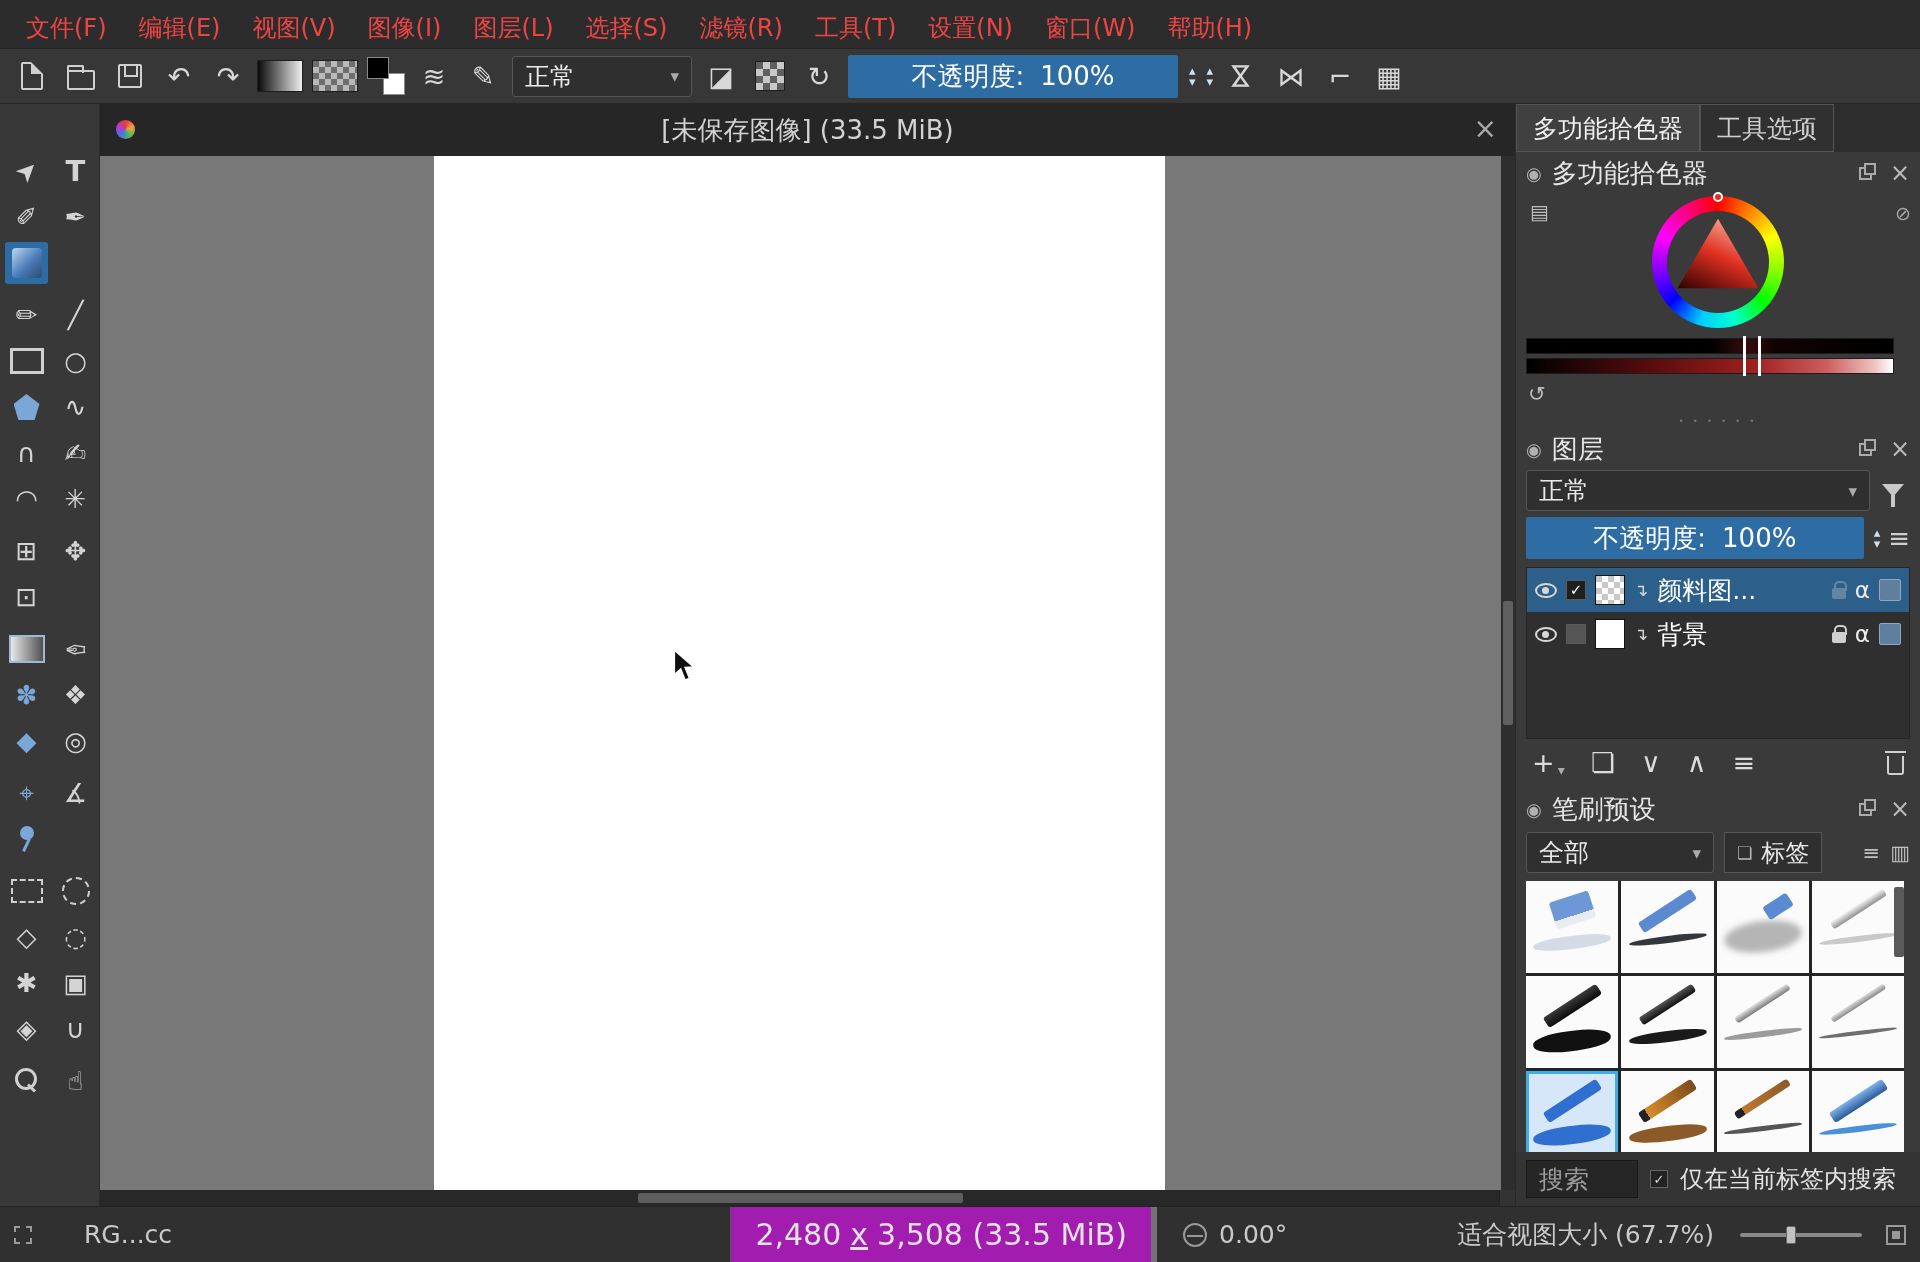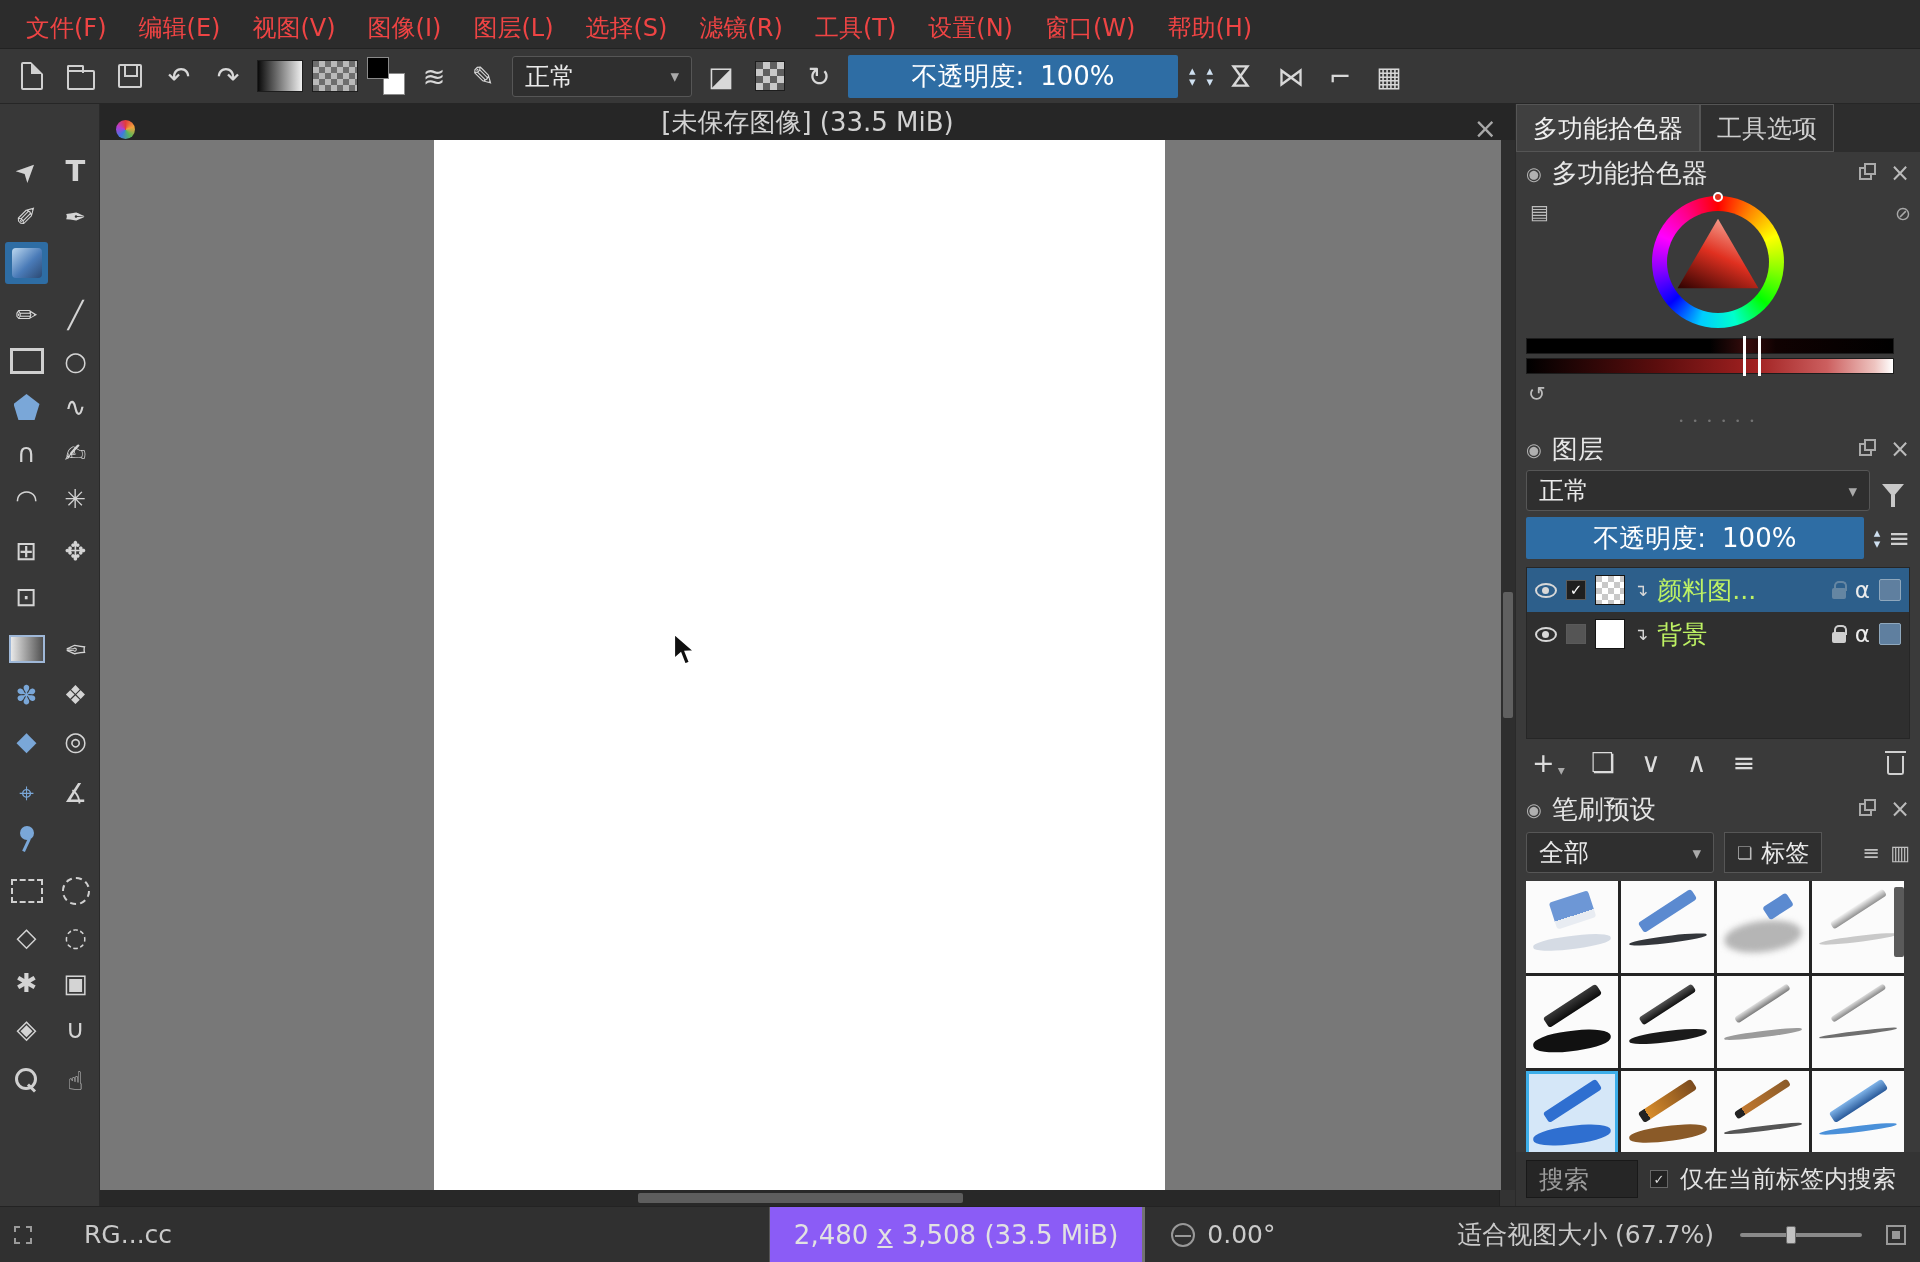--- a/index.html
+++ b/index.html
@@ -54,21 +54,21 @@
   .icon-pent::after { content:""; width:26px; height:26px; background:#7aa7d8; clip-path:polygon(50% 0,100% 38%,81% 100%,19% 100%,0 38%); }
   .icon-dashrect::after { content:""; width:28px; height:20px; border:2px dashed #d0d0d0; }
   .icon-dashcirc::after { content:""; width:24px; height:24px; border:2px dashed #d0d0d0; border-radius:50%; }
   .icon-pin::before { content:""; width:14px; height:14px; background:#7aa7d8; border-radius:50%; position:absolute; top:8px; left:15px; }
   .icon-pin::after { content:""; width:3px; height:14px; background:#7aa7d8; position:absolute; top:20px; left:20px; transform:rotate(25deg); }
   .icon-zoom::before { content:""; width:16px; height:16px; border:3px solid #d0d0d0; border-radius:50%; position:absolute; top:8px; left:10px; }
   .icon-zoom::after { content:""; width:3px; height:10px; background:#d0d0d0; position:absolute; top:23px; left:25px; transform:rotate(-45deg); }
 
   
   .canvas-area { width:1415px; display:flex; flex-direction:column; background:#787878; }
-  .tabbar { height:36px; background:#262626; position:relative; display:flex; align-items:center; justify-content:center; }
+  .tabbar { height:52px; background:#262626; position:relative; display:flex; align-items:center; justify-content:center; }
   .krita-logo { position:absolute; left:16px; top:16px; width:19px; height:19px; border-radius:50%; background:conic-gradient(#e23c3c,#f2a13c,#58b858,#3c7ae2,#b43cd2,#e23c3c); }
   .tab-title { font-size:26px; color:#d2d2d2; }
   .tab-close { position:absolute; right:18px; top:8px; font-size:28px; color:#a8a8a8; cursor:default; }
   .viewport { flex:1; position:relative; overflow:hidden; }
   .page { position:absolute; left:334px; top:0; width:731px; bottom:0; background:#ffffff; }
   .cursor { position:absolute; left:572px; top:492px; }
   .vscroll { position:absolute; right:0; top:0; bottom:0; width:14px; background:#2e2e2e; }
   .vthumb { position:absolute; left:2px; right:2px; top:43%; height:12%; background:#606060; border-radius:2px; }
   .hscroll { height:16px; background:#282828; position:relative; }
   .hthumb { position:absolute; left:38%; width:23%; top:3px; bottom:3px; background:#5d5d5d; border-radius:2px; }
@@ -120,21 +120,21 @@
   .layer-row { height:44px; display:flex; align-items:center; gap:9px; padding:0 8px; font-size:25px; }
   .layer-row.sel { background:#2d5f8b; }
   .icon-eye { width:22px; height:15px; border:2px solid #d8d8d8; border-radius:50%; position:relative; flex:none; }
   .icon-eye::after { content:""; position:absolute; left:5px; top:2px; width:7px; height:7px; background:#d8d8d8; border-radius:50%; }
   .layer-check { width:20px; height:20px; background:#1f1f1f; border:1px solid #5a5a5a; color:#fff; font-size:15px; display:flex; align-items:center; justify-content:center; flex:none; }
   .layer-check.off { background:#555; }
   .layer-thumb { width:30px; height:30px; border:1px solid #141414; flex:none; }
   .thumb-checker { background:conic-gradient(#fff 25%,#c8c8c8 0 50%,#fff 0 75%,#c8c8c8 0); background-size:12px 12px; }
   .thumb-white { background:#fff; }
   .layer-curl { font-size:17px; color:#d8d8d8; }
-  .layer-name { flex:1; color:#bef264; white-space:nowrap; overflow:hidden; }
+  .layer-name { flex:1; color:#ffffff; white-space:nowrap; overflow:hidden; }
   .icon-lock { width:14px; height:11px; background:#cfcfcf; border-radius:2px; position:relative; margin-top:7px; flex:none; }
   .icon-lock::before { content:""; position:absolute; left:2px; top:-7px; width:9px; height:8px; border:2px solid #cfcfcf; border-bottom:none; border-radius:5px 5px 0 0; }
   .dim { opacity:.35; }
   .layer-alpha { color:#ececec; font-size:23px; }
   .layer-badge { width:22px; height:22px; background:#5f7f9f; border:1px solid #8fa8bd; border-radius:2px; flex:none; }
   .lbtns { display:flex; align-items:center; gap:26px; padding:8px 16px; font-size:27px; color:#dcdcdc; }
   .lbtn { display:flex; align-items:flex-end; gap:3px; }
   .lbtn .mini-caret { font-size:14px; color:#aaa; }
   .icon-trash { width:17px; height:19px; border:2px solid #d0d0d0; border-top:none; border-radius:0 0 3px 3px; position:relative; margin-left:auto; margin-top:5px; }
   .icon-trash::before { content:""; position:absolute; left:-4px; top:-5px; width:21px; height:2px; background:#d0d0d0; }
@@ -180,21 +180,21 @@
   .search-box { width:112px; height:38px; background:#262626; border:1px solid #191919; color:#9c9c9c; font-size:25px; display:flex; align-items:center; padding:0 12px; }
   .opt-check { width:18px; height:18px; background:#222; border:1px solid #666; color:#ddd; font-size:13px; display:flex; align-items:center; justify-content:center; }
   .opt-label { font-size:24px; color:#e4e4e4; }
 
   
   .statusbar { height:56px; background:#303030; border-top:1px solid #232323; display:flex; align-items:center; font-size:25px; color:#cacaca; padding:0 14px; }
   .icon-marquee { width:18px; height:18px; border:2px dashed #9a9a9a; margin-right:8px; }
   .sb-profile { margin-left:44px; }
   .sb-sp1 { flex:1.15; }
   .sb-sp2 { flex:0.35; }
-  .dims { display:flex; gap:9px; align-items:center; height:100%; padding:0 24px; border-left:1px solid #555; border-right:3px solid #737373; background:#8b5cf6; font-size:26px; color:#e2e2e2; }
+  .dims { display:flex; gap:9px; align-items:center; height:100%; padding:0 24px; border-left:1px solid #555; border-right:6px solid #737373; background:#a21caf; font-size:30px; color:#e2e2e2; }
   .dims-x { text-decoration:underline; }
   .angle-group { display:flex; align-items:center; gap:12px; margin-left:26px; }
   .angle-icon { width:24px; height:24px; border:2px solid #999; border-radius:50%; position:relative; }
   .angle-icon::after { content:""; position:absolute; left:2px; right:2px; top:50%; height:2px; background:#999; }
   .zslider { width:122px; height:4px; background:#8a8a8a; border-radius:2px; position:relative; margin-left:26px; }
   .zhandle { position:absolute; left:38%; top:-7px; width:10px; height:18px; background:#c2c2c2; border:1px solid #666; border-radius:2px; }
   .icon-expand { width:20px; height:20px; border:2px solid #999; position:relative; margin-left:24px; }
   .icon-expand::after { content:""; position:absolute; left:4px; top:4px; width:8px; height:8px; background:#999; }
 </style>
 </head>

